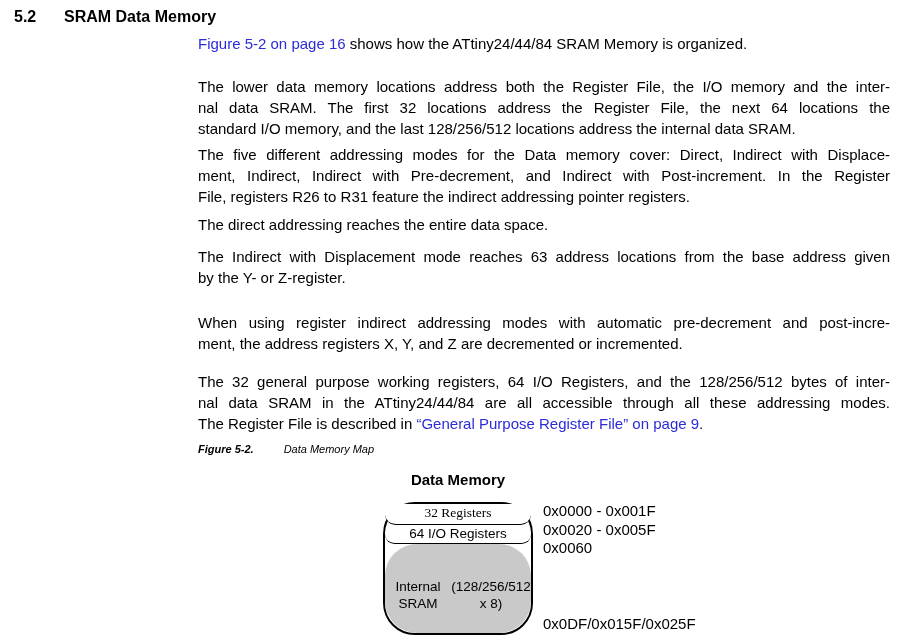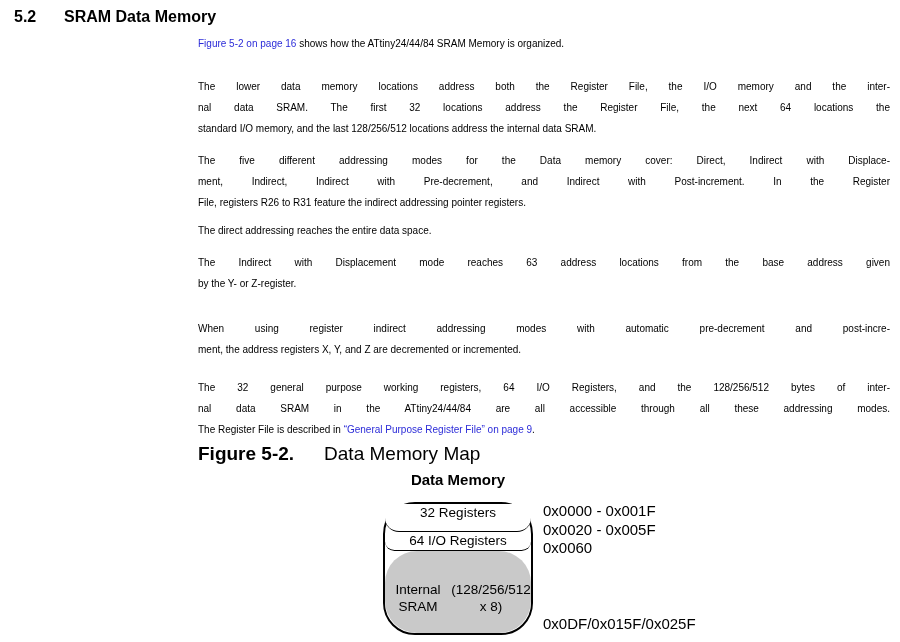--- a/index.html
+++ b/index.html
@@ -12,48 +12,48 @@
     color: #000000;
     font-family: "Liberation Sans", sans-serif;
     overflow: hidden;
   }
 
   
   .heading { position: absolute; top: 8px; left: 14px; font-size: 16px; font-weight: bold; white-space: nowrap; }
   .sec-num { display: inline-block; width: 50px; }
 
   
-  .content { position: absolute; left: 198px; top: 33px; width: 692px; font-size: 10px; line-height: 21px; }
+  .content { position: absolute; left: 198px; top: 33px; width: 692px; font-size: 15px; line-height: 21px; }
   .para { margin: 0; }
   .para-2 { margin-top: 22px; }
-  .para-3 { margin-top: 11px; }
+  .para-3 { margin-top: 5px; }
   .para-4 { margin-top: 7px; }
   .para-5 { margin-top: 11px; }
   .para-6 { margin-top: 24px; }
   .para-7 { margin-top: 17px; }
   .pline { text-align: justify; text-align-last: justify; }
   .pline.last { text-align-last: auto; }
   .link { color: var(--link-color, #2b2bd8); cursor: pointer; }
 
   
-  .fig-caption { position: absolute; left: 198px; top: 443px; font-size: 19px; white-space: nowrap; }
+  .fig-caption { position: absolute; left: 198px; top: 443px; font-size: 11px; white-space: nowrap; font-style: italic; }
   .cap-label { font-weight: bold; margin-right: 30px; }
 
   
   .diagram-title { position: absolute; left: 383px; top: 471px; width: 150px; text-align: center; font-size: 15px; font-weight: bold; }
   .memory-box {
     position: absolute; left: 383px; top: 502px;
     width: 150px; height: 133px;
     border: 2px solid #000000;
     background: #ffffff;
     display: flex; flex-direction: column;
     font-size: 13.5px; text-align: center;
   }
   .mem-row { border-bottom: 1px solid #000000; background: #ffffff; }
-  .row-registers { height: 28px; line-height: 17px; }
+  .row-registers { height: 21px; line-height: 17px; font-family: Liberation Serif, serif; }
   .row-io { height: 19px; line-height: 18px; }
   .sram-region {
     flex: 1;
     background: var(--sram-fill, #c9c9c9);
     display: flex; justify-content: center; align-items: center;
     padding-top: 12px;
     line-height: 17px;
   }
   .addr { position: absolute; left: 543px; font-size: 15px; line-height: 16px; white-space: nowrap; }
   .addr-0 { top: 503px; }

